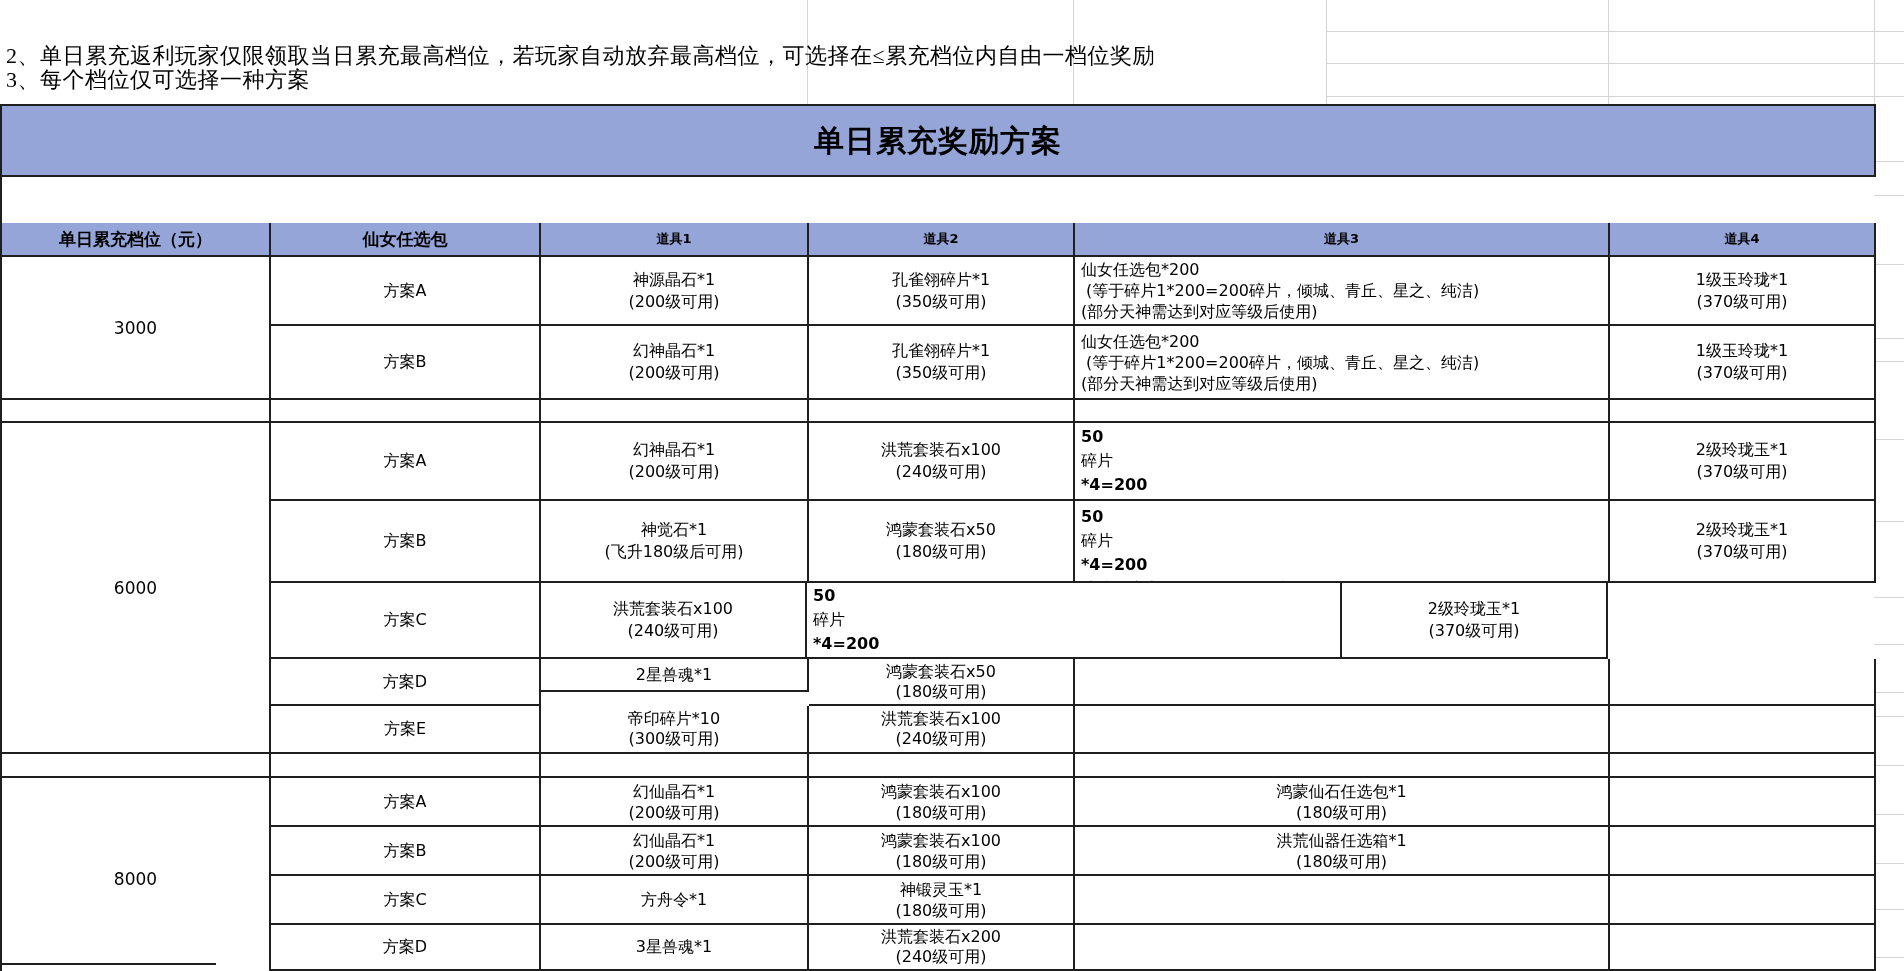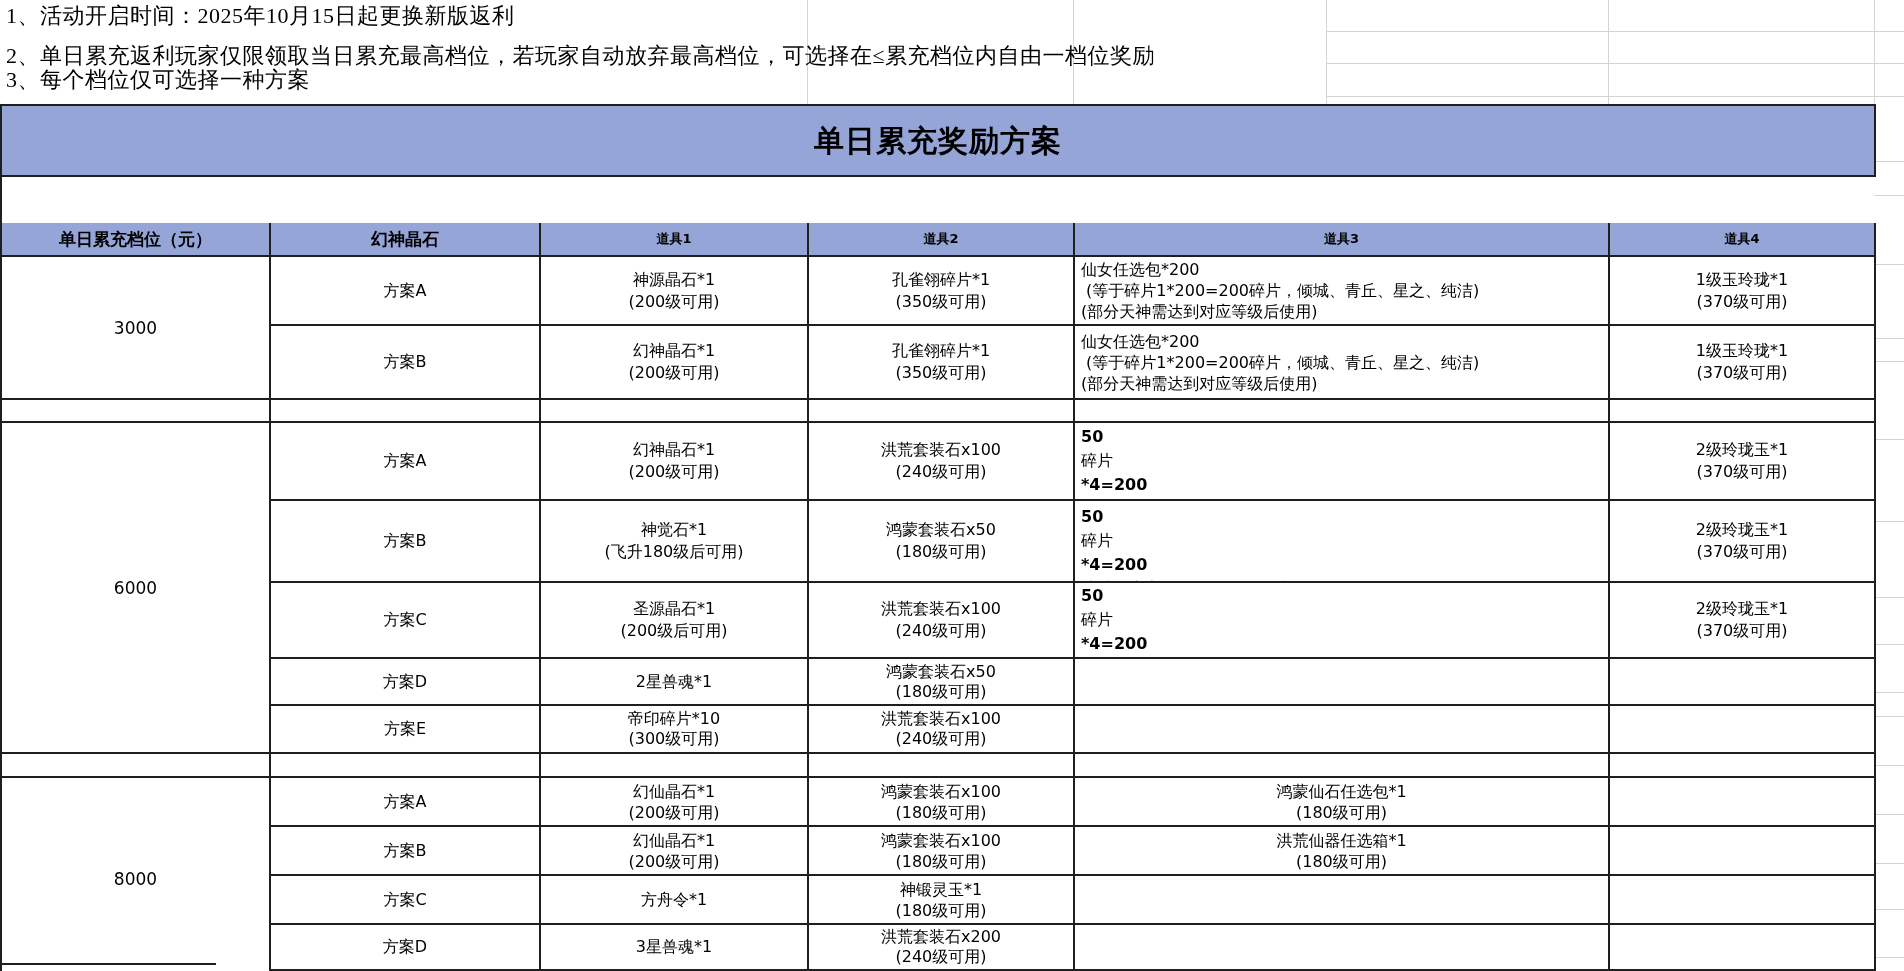--- a/index.html
+++ b/index.html
@@ -56,33 +56,32 @@
   <div class="hgrid" style="left:1874px;top:597px;width:30px"></div>
   <div class="hgrid" style="left:1874px;top:644px;width:30px"></div>
   <div class="hgrid" style="left:1874px;top:692px;width:30px"></div>
   <div class="hgrid" style="left:1874px;top:716px;width:30px"></div>
   <div class="hgrid" style="left:1874px;top:765px;width:30px"></div>
   <div class="hgrid" style="left:1874px;top:814px;width:30px"></div>
   <div class="hgrid" style="left:1874px;top:863px;width:30px"></div>
   <div class="hgrid" style="left:1874px;top:909px;width:30px"></div>
   <div class="hgrid" style="left:1874px;top:957px;width:30px"></div>
 
-  <div class="note" style="top:0px">1、活动开启时间：2025年10月15日起更换新版返利</div>
   <div class="note" style="top:40px">2、单日累充返利玩家仅限领取当日累充最高档位，若玩家自动放弃最高档位，可选择在≤累充档位内自由一档位奖励</div>
   <div class="note" style="top:64px">3、每个档位仅可选择一种方案</div>
 
   <div id="tbl">
 
     <div class="row">
       <div class="c title" style="width:1874px;height:71px">单日累充奖励方案</div>
     </div>
 
     <div class="row">
       <div class="c hd w1" style="height:34px">单日累充档位（元）</div>
-      <div class="c hd w2" style="height:34px">幻神晶石</div>
+      <div class="c hd w2" style="height:34px">仙女任选包</div>
       <div class="c hd big w3" style="height:34px">道具1</div>
       <div class="c hd big w4" style="height:34px">道具2</div>
       <div class="c hd big w5" style="height:34px">道具3</div>
       <div class="c hd big w6" style="height:34px">道具4</div>
     </div>
 
     <div class="row">
       <div class="c tier w1" style="height:143px">3000</div>
       <div class="col">
         <div class="row">
@@ -143,33 +142,31 @@
           <div class="c w4" style="height:82px">鸿蒙套装石x50
 (180级可用)</div>
           <div class="c l w5" style="height:82px;line-height:24px">天神自选礼包*4
  (等于<b>50</b>碎片<b>*4=200</b>碎片，广寒、烈焰、星耀任选)
 (部分天神需达到对应等级后使用)</div>
           <div class="c w6" style="height:82px">2级玲珑玉*1
 (370级可用)</div>
         </div>
         <div class="row">
           <div class="c w2" style="height:76px">方案C</div>
-          <div class="c w3" style="height:76px">圣源晶石*1
-(200级后可用)</div>
           <div class="c w4" style="height:76px">洪荒套装石x100
 (240级可用)</div>
           <div class="c l w5" style="height:76px;line-height:24px">天神自选礼包*4
  (等于<b>50</b>碎片<b>*4=200</b>碎片，广寒、烈焰、星耀任选)
 (部分天神需达到对应等级后使用)</div>
           <div class="c w6" style="height:76px">2级玲珑玉*1
 (370级可用)</div>
         </div>
         <div class="row">
           <div class="c w2" style="height:47px">方案D</div>
-          <div class="c w3" style="height:47px">2星兽魂*1</div>
+          <div class="c w3" style="height:33px">2星兽魂*1</div>
           <div class="c w4" style="height:47px;line-height:20px">鸿蒙套装石x50
 (180级可用)</div>
           <div class="c l w5" style="height:47px"></div>
           <div class="c w6" style="height:47px"></div>
         </div>
         <div class="row">
           <div class="c w2" style="height:48px">方案E</div>
           <div class="c w3" style="height:48px;line-height:20px">帝印碎片*10
 (300级可用)</div>
           <div class="c w4" style="height:48px;line-height:20px">洪荒套装石x100

